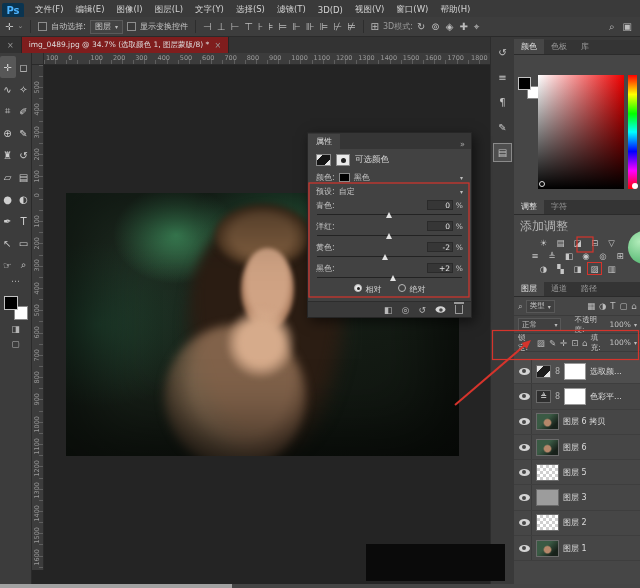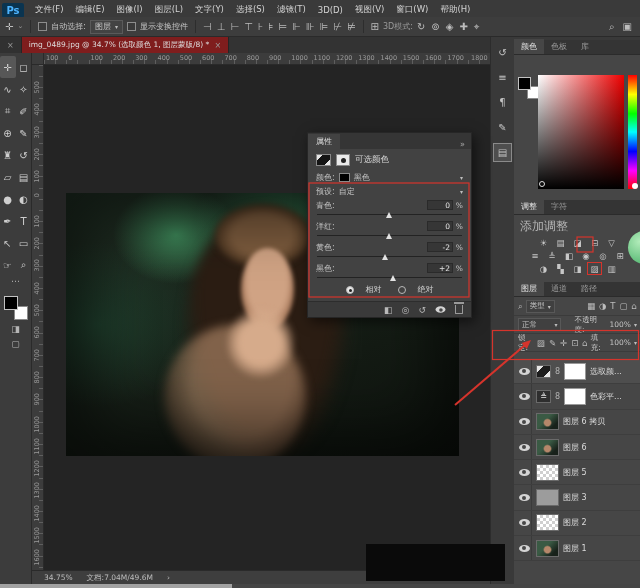--- a/index.html
+++ b/index.html
@@ -146,21 +146,21 @@
   .sg-top{display:flex;align-items:center;height:12px;font-size:8px;color:#c3c3c3}
   .sg-val{margin-left:auto;width:26px;height:10px;background:#363636;border:1px solid #2a2a2a;color:#e0e0e0;font-size:7.5px;text-align:right;padding-right:2px;line-height:9px}
   .sg-pct{width:10px;text-align:right;font-size:7.5px;color:#c3c3c3}
   .sg-track{position:relative;height:8px}
   .sg-track::before{content:"";position:absolute;left:1px;right:1px;top:3px;height:1px;background:#232323}
   .sg-thumb{position:absolute;top:1px;width:0;height:0;border-left:3.5px solid transparent;border-right:3.5px solid transparent;border-bottom:6px solid #e3e3e3}
   #props-radio-row{display:flex;justify-content:center;gap:16px;align-items:center;height:15px;font-size:8px;color:#d0d0d0}
   .radio{width:8px;height:8px;border:1px solid #b8b8b8;border-radius:50%;position:relative;flex:none}
   .radio.sel{background:#e8e8e8}
   .radio.sel::after{content:"";position:absolute;left:2px;top:2px;width:3px;height:3px;background:#222;border-radius:50%}
-  .radio-item{display:flex;align-items:center;gap:12px}
+  .radio-item{display:flex;gap:4px}
   #props-footer{position:absolute;left:0;bottom:0;width:100%;height:16px;background:#3a3a3a;border-top:1px solid #2d2d2d;display:flex;align-items:center;justify-content:flex-end;gap:9px;padding-right:8px;color:#b9b9b9;font-size:9px}
   #props-footer .eye{transform:scale(.9)}
 
   
   #anno{left:0;top:0;width:640px;height:588px;z-index:30;pointer-events:none}
 </style>
 </head>
 <body>
 
 <div id="app">
@@ -319,25 +319,20 @@
     <div class="abs" id="pasteboard">
       <div id="photo">
         <div class="ph" id="ph-hair"></div>
         <div class="ph" id="ph-fur"></div>
         <div class="ph" id="ph-face"></div>
         <div class="ph" id="ph-body"></div>
         <div class="ph" id="ph-hands"></div>
         <div class="ph" id="ph-vig"></div>
       </div>
     </div>
-    <div class="abs" id="statusbar">
-      <span>34.75%</span>
-      <span>文档:7.04M/49.6M</span>
-      <span>›</span>
-    </div>
   </div>
 
   <div class="abs" id="dock">
     <div id="dock-strip">
         <div class="strip-ico">↺</div>
         <div class="strip-ico">≡</div>
         <div class="strip-ico">¶</div>
         <div class="strip-ico">✎</div>
         <div class="strip-ico active">▤</div>
       </div>

